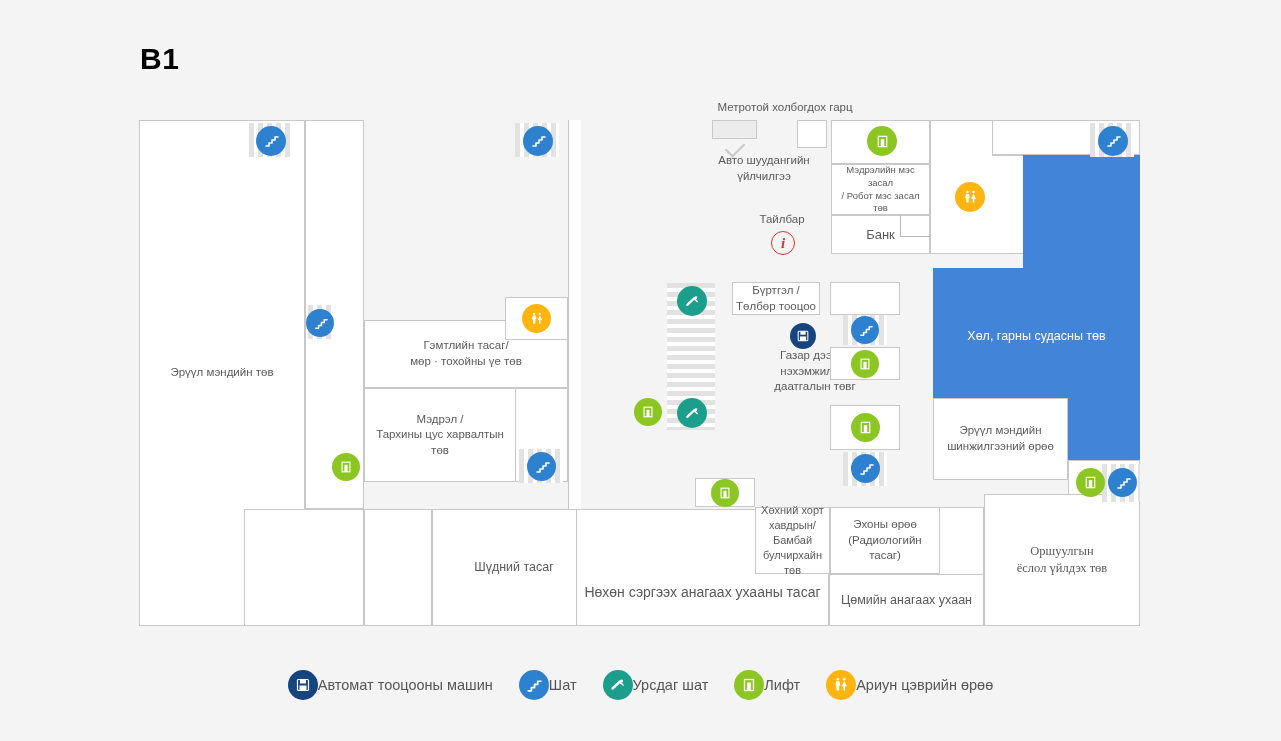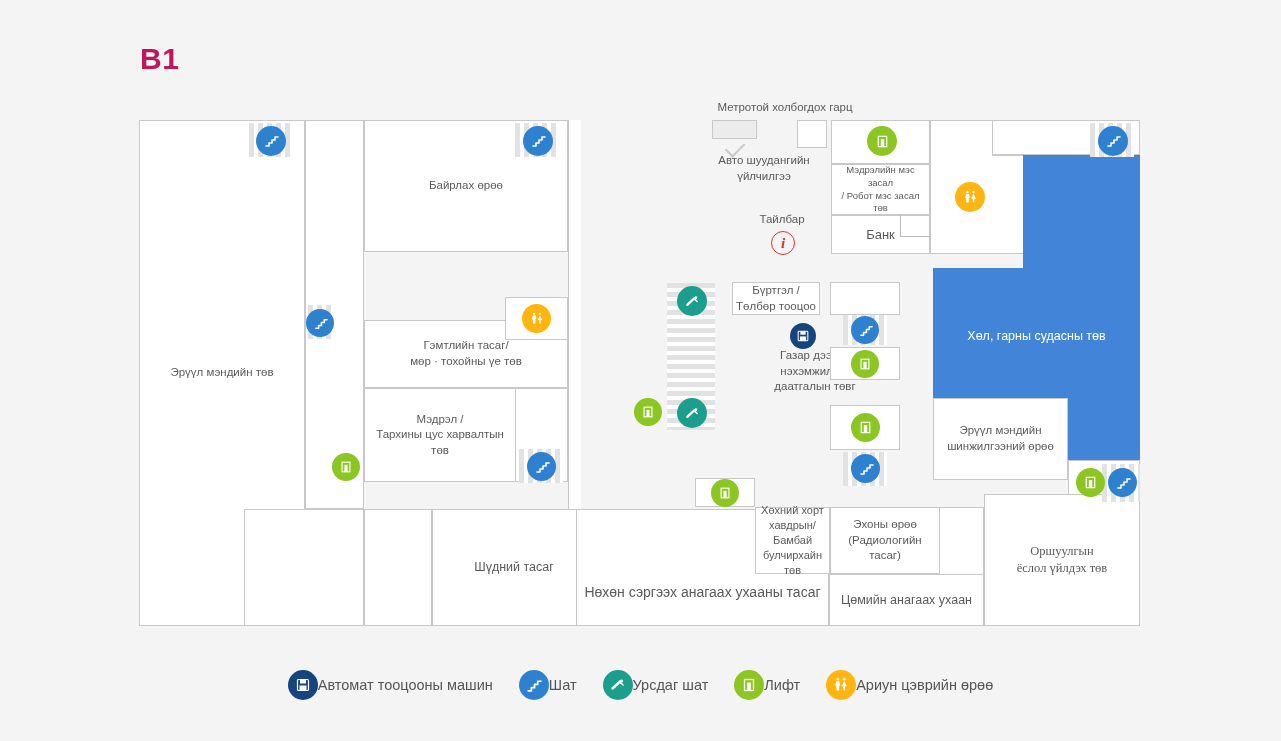--- a/index.html
+++ b/index.html
@@ -9,21 +9,21 @@
     background:#f4f4f4;
     font-family:"Liberation Sans","DejaVu Sans",sans-serif;
     color:#595959;
     overflow:hidden;
     position:relative;
   }
   #stage{position:absolute;left:0;top:0;width:1281px;height:741px;}
 
   .floor-title{
     position:absolute;left:140px;top:42px;
-    font-size:30px;font-weight:bold;color:#be185d;
+    font-size:30px;font-weight:bold;color:#000000;
     letter-spacing:0.5px;
   }
 
   
   .room{
     position:absolute;
     background:#ffffff;
     border:1px solid #c8c8c8;
     box-sizing:border-box;
     display:flex;align-items:center;justify-content:center;
@@ -137,23 +137,20 @@
   <div class="floor-title">B1</div>
 
   <div class="ftext" style="left:640px;top:100px;width:290px;font-size:11.5px;">Метротой холбогдох гарц</div>
 
   <div class="room" style="left:139px;top:120px;width:166px;height:506px;">
     <span class="lbl">Эрүүл мэндийн төв</span>
   </div>
 
   <div class="room" style="left:305px;top:120px;width:59px;height:389px;"></div>
 
-  <div class="room" style="left:364px;top:120px;width:204px;height:132px;">
-    <span class="lbl">Байрлах өрөө</span>
-  </div>
 
 
   <div class="room" style="left:364px;top:320px;width:204px;height:68px;">
     <span class="lbl">Гэмтлийн тасаг/
 мөр · тохойны үе төв</span>
   </div>
 
   <div class="room" style="left:364px;top:388px;width:152px;height:94px;">
     <span class="lbl">Мэдрэл /
 Тархины цус харвалтын төв</span>

